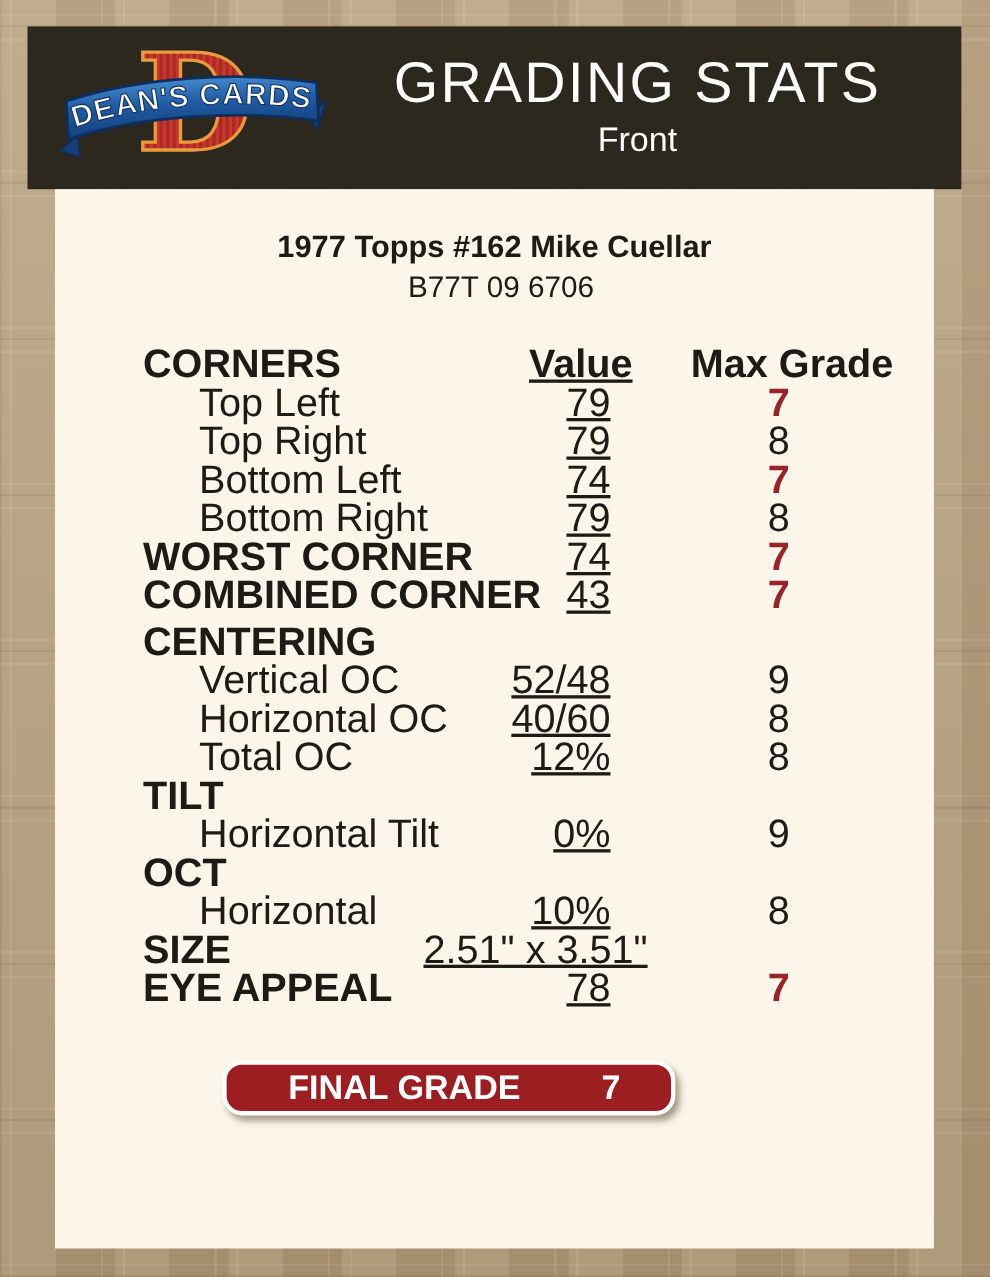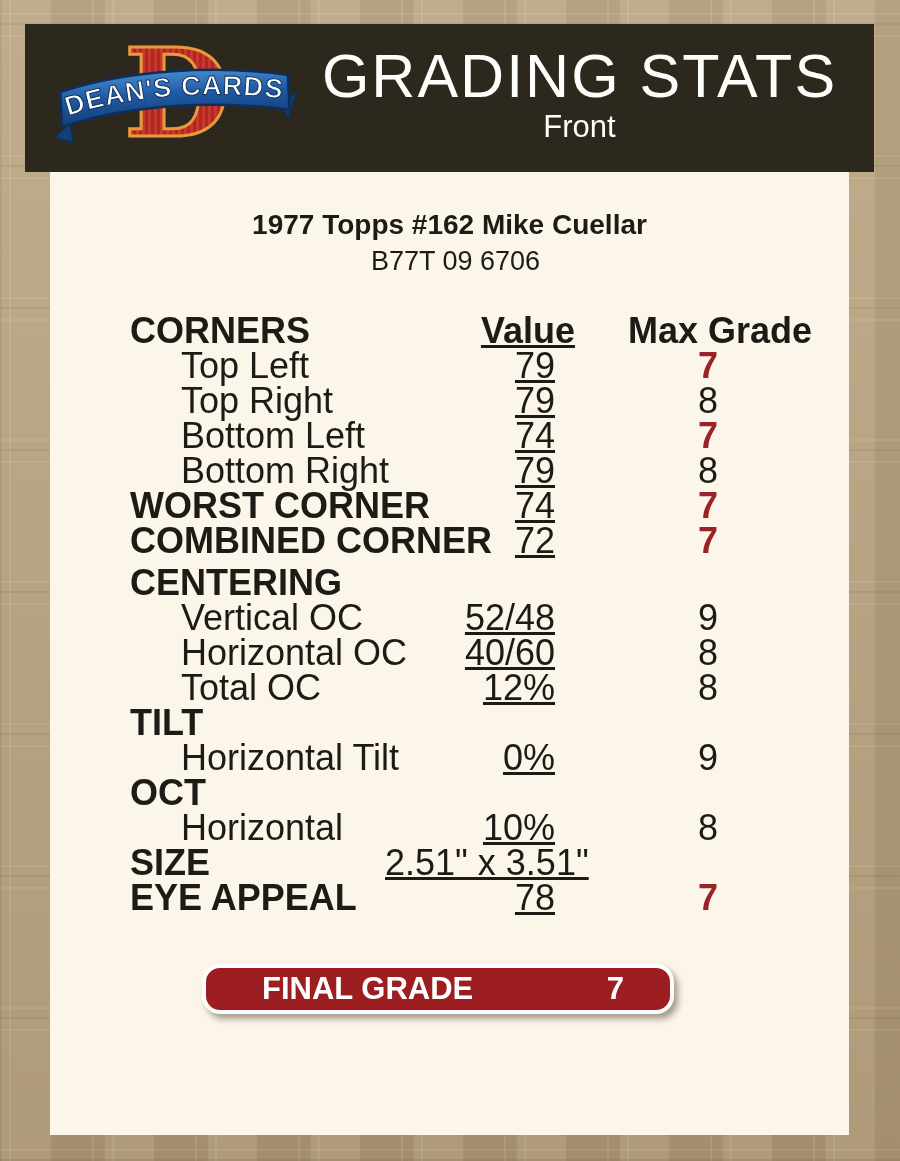--- a/index.html
+++ b/index.html
@@ -25,21 +25,21 @@
   .header-bar{
     position:absolute;left:25px;top:24px;width:849px;height:148px;
     background:#2d281e;
   }
   .logo-wrap{position:absolute;left:24px;top:6px;width:252px;height:132px;}
   .header-titles{
     position:absolute;left:260px;right:0;top:0;height:100%;
     display:flex;flex-direction:column;justify-content:center;align-items:center;
     color:#fdfdfb;
   }
-  .header-title{font-size:61px;line-height:50px;letter-spacing:2px;font-weight:normal;}
+  .header-title{font-size:52px;line-height:50px;letter-spacing:2px;font-weight:normal;}
   .header-subtitle{font-size:31px;line-height:36px;margin-top:8px;}
 
   
   .panel{
     position:absolute;left:50px;top:172px;width:799px;height:963px;
     background:#fbf6e9;
   }
   .card-title{margin-top:37px;text-align:center;font-size:28px;line-height:32px;font-weight:bold;}
   .card-serial{margin-top:5px;text-align:center;font-size:27px;line-height:30px;padding-left:12px;}
 
@@ -52,21 +52,21 @@
   .c-max{width:160px;margin-left:73px;text-align:center;white-space:nowrap;}
   .section .c-label{font-weight:bold;}
   .header-row .c-label,.header-row .c-value,.header-row .c-max{font-weight:bold;}
   .header-row .c-value{position:relative;left:20px;}
   .gap16{margin-top:7px;}
   .gap18{}
   .max-red{color:#9b2226;font-weight:bold;}
 
   
   .final-grade{
-    margin:49px 0 0 152px;width:472px;height:50px;box-sizing:border-box;
+    margin:49px 0 0 152px;width:412px;height:50px;box-sizing:border-box;
     background:#9d1e21;
     border:4px solid #ffffff;border-radius:18px;
     box-shadow:4px 5px 6px rgba(96,84,62,0.55);
     display:flex;align-items:center;justify-content:space-between;
     padding:0 46px 0 56px;
     color:#ffffff;font-weight:bold;font-size:31px;
   }
 </style>
 </head>
 <body>
@@ -145,21 +145,21 @@
       </div>
 
       <div class="row section">
         <div class="c-label">WORST CORNER</div>
         <div class="c-value">74</div>
         <div class="c-max max-red">7</div>
       </div>
 
       <div class="row section">
         <div class="c-label">COMBINED CORNER</div>
-        <div class="c-value">72</div>
+        <div class="c-value">43</div>
         <div class="c-max max-red">7</div>
       </div>
 
       <div class="row section gap16">
         <div class="c-label">CENTERING</div>
         <div class="c-value"></div>
         <div class="c-max"></div>
       </div>
 
       <div class="row item">

